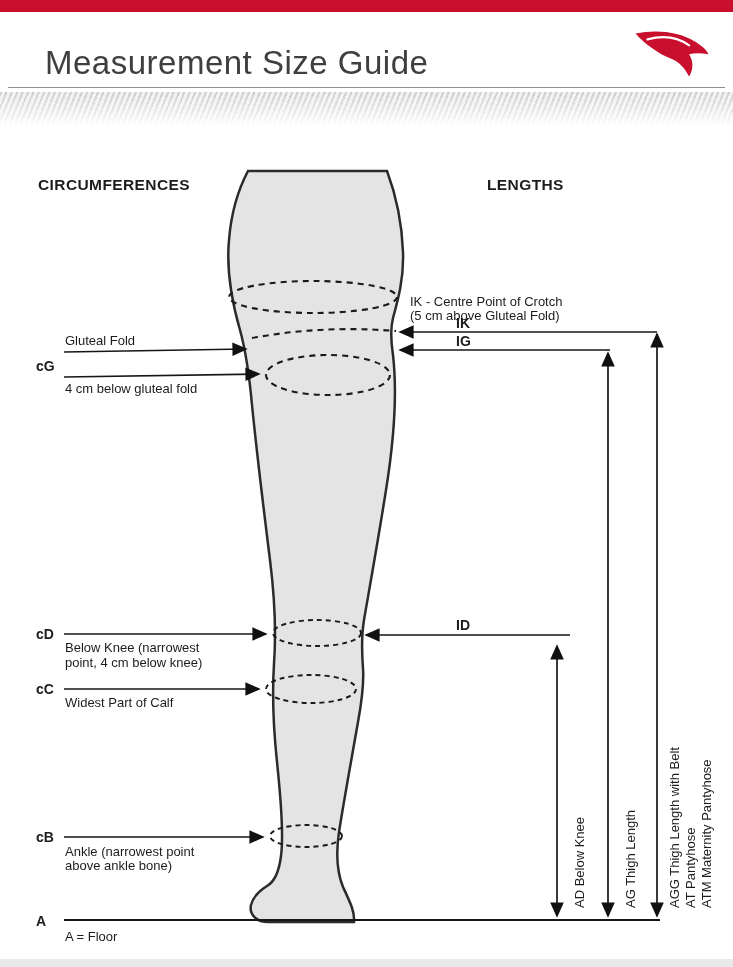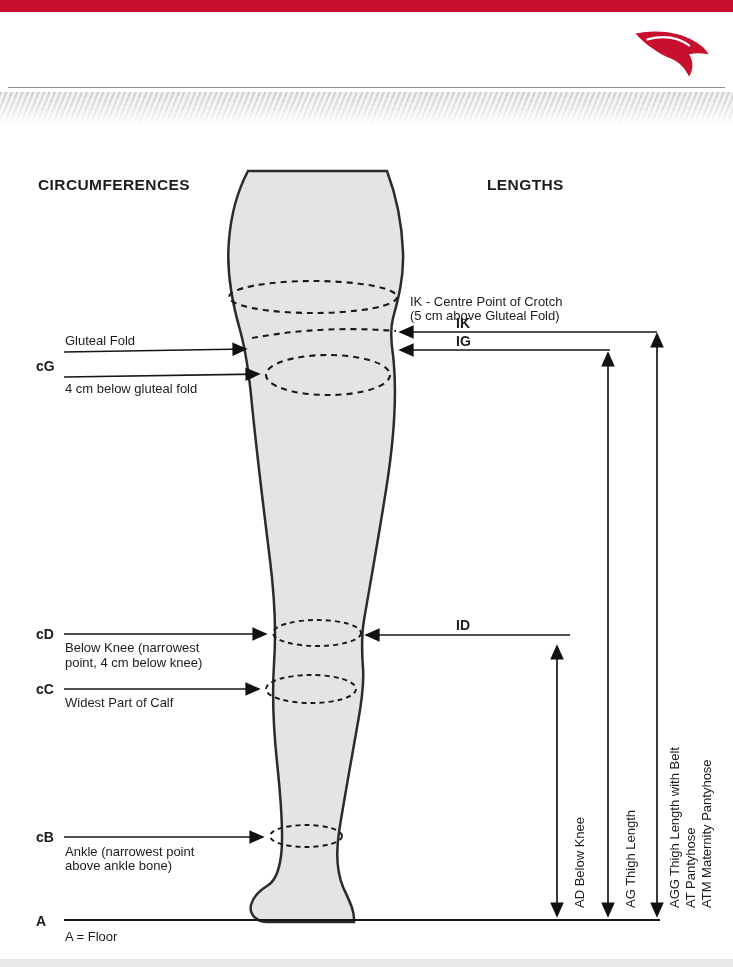--- a/index.html
+++ b/index.html
@@ -32,20 +32,21 @@
   .dashline{fill:none;stroke:#1a1a1a;stroke-width:2.1;stroke-dasharray:6 5;}
   .dashsmall{fill:none;stroke:#1a1a1a;stroke-width:1.9;stroke-dasharray:5 4;}
 </style>
 </head>
 <body>
 
 <div class="page">
 
   <div class="top-bar"></div>
 
+  <h1 class="page-title">Measurement Size Guide</h1>
 
   <div class="logo">
     <svg viewBox="0 0 110 78" width="82" height="58">
       <path d="M 6 10 C 34 4, 66 8, 84 20 C 94 26, 100 30, 104 38 C 94 36, 86 36, 78 38 C 84 48, 84 58, 78 68 C 72 56, 64 48, 54 44 C 38 38, 18 24, 6 10 Z" fill="#c8102e"></path>
       <path d="M 22 18 C 44 12, 64 16, 78 26" stroke="#ffffff" stroke-width="3" fill="none" stroke-linecap="round"></path>
     </svg>
   </div>
 
   <div class="header-rule"></div>
   <div class="stripe-band"></div>

